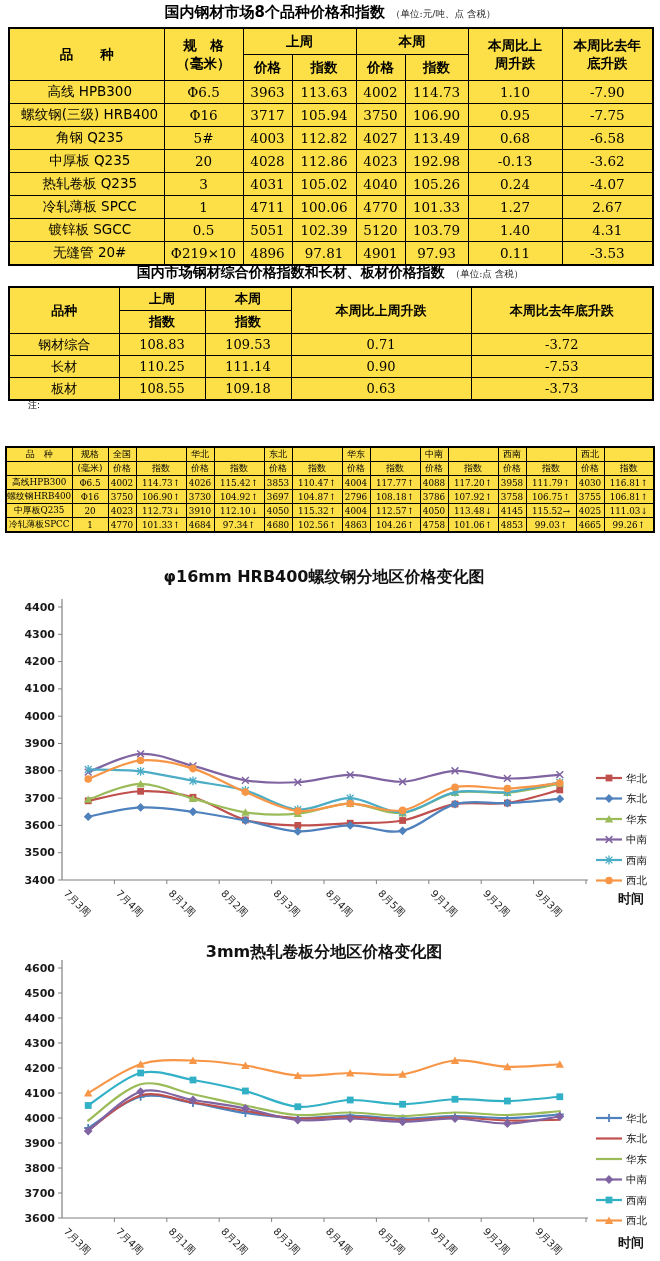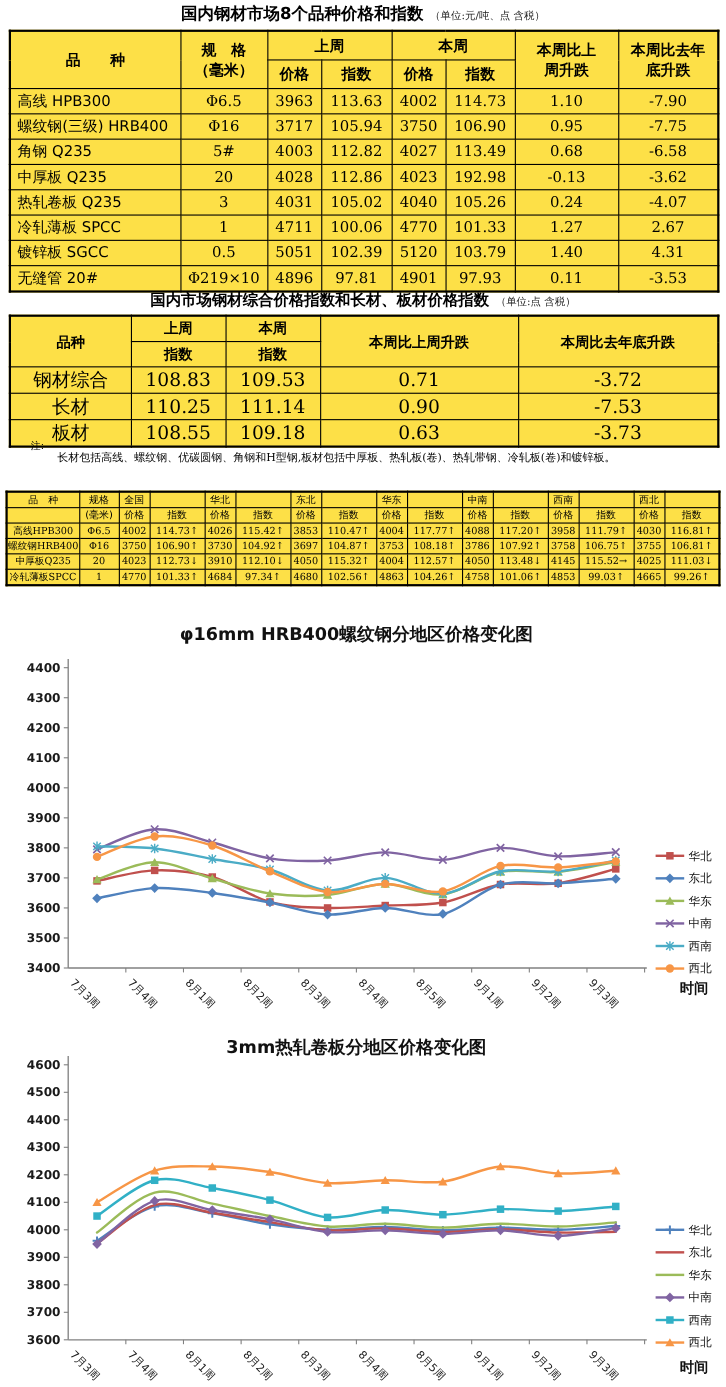--- a/index.html
+++ b/index.html
@@ -9,24 +9,24 @@
   #t1-title{top:3px;font-size:15px;}
   #t2-title{top:264px;font-size:14px;}
   #t3-title{top:428px;font-size:13px;}
   table{position:absolute;border-collapse:collapse;table-layout:fixed;background:#fde047;border:2px solid #000;}
   th,td{border:1px solid #000;text-align:center;overflow:hidden;white-space:nowrap;padding:0;}
   th{font-family:"DejaVu Sans",sans-serif;font-weight:bold;color:#000;}
   td{font-family:"DejaVu Serif",serif;color:#000;}
   #table1{top:27px;left:8px;width:644px;}
   #table1 th{font-size:13.5px;height:25px;}
   #table1 td{font-size:13.5px;height:22px;}
-  #table1 td.first{text-align:left;padding-left:6px;font-family:"DejaVu Sans",sans-serif;}
+  #table1 td.first{text-align:center;padding-left:6px;font-family:"DejaVu Sans",sans-serif;}
   #table2{top:286px;left:8px;width:644px;}
   #table2 th{font-size:13px;height:22px;}
-  #table2 td{font-size:17px;height:21px;}
+  #table2 td{font-size:13px;height:21px;}
   #table3{top:446px;left:5px;width:648px;}
   #table3 th{font-size:9px;height:13px;font-weight:normal;}
   #table3 td{font-size:8.8px;height:13px;}
   .note-label{position:absolute;top:399px;left:28px;font-size:9px;color:#000;}
   .note-text{position:absolute;top:409px;left:52px;font-size:10px;color:#000;font-family:"DejaVu Serif",serif;}
   .chart{position:absolute;left:0;width:528px;}
   #chart1{top:556px;height:380px;}
   #chart2{top:936px;height:325px;}
   svg{overflow:visible;}
 </style>
@@ -203,21 +203,20 @@
           <td>板材</td>
           <td>108.55</td>
           <td>109.18</td>
           <td>0.63</td>
           <td>-3.73</td>
         </tr>
       </tbody>
   </table>
 
   <div class="note-label">注:</div>
-  <div class="note-text">长材包括高线、螺纹钢、优碳圆钢、角钢和H型钢,板材包括中厚板、热轧板(卷)、热轧带钢、冷轧板(卷)和镀锌板。</div>
 
 
   <table id="table3">
     <colgroup id="t3-cols">
         <col style="width: 66px;">
         <col style="width: 36px;">
         <col style="width: 28px;">
         <col style="width: 50px;">
         <col style="width: 28px;">
         <col style="width: 50px;">
@@ -291,21 +290,21 @@
         </tr>
         <tr>
           <td>螺纹钢HRB400</td>
           <td>Φ16</td>
           <td>3750</td>
           <td>106.90↑</td>
           <td>3730</td>
           <td>104.92↑</td>
           <td>3697</td>
           <td>104.87↑</td>
-          <td>3753</td>
+          <td>2796</td>
           <td>108.18↑</td>
           <td>3786</td>
           <td>107.92↑</td>
           <td>3758</td>
           <td>106.75↑</td>
           <td>3755</td>
           <td>106.81↑</td>
         </tr>
         <tr>
           <td>中厚板Q235</td>

